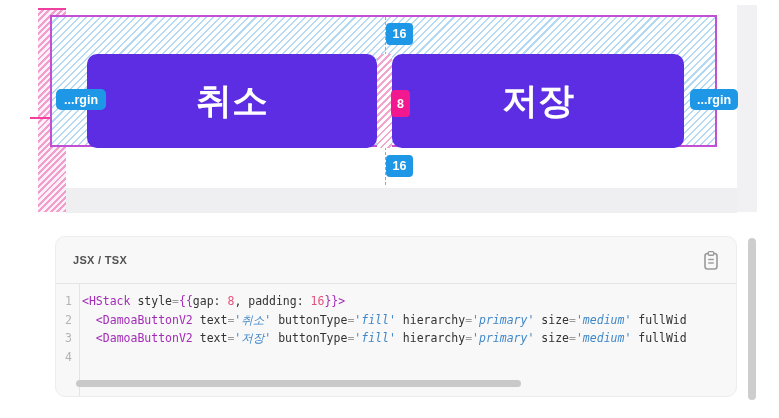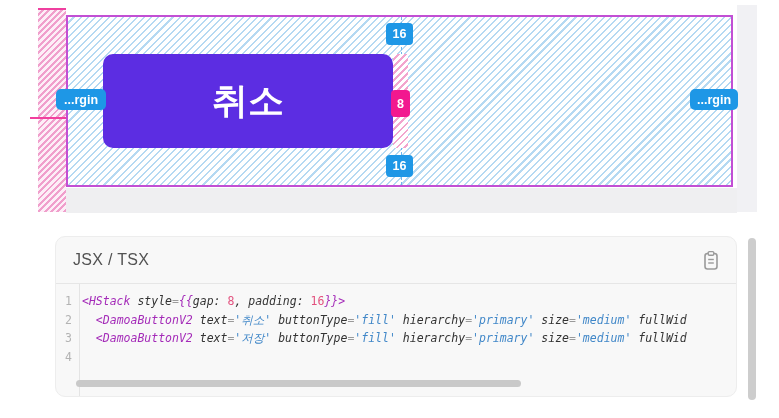--- a/index.html
+++ b/index.html
@@ -26,21 +26,21 @@
   .margin-strip-left {
     position: absolute; left: 38px; top: 8px; width: 28px; height: 204px;
     background: repeating-linear-gradient(135deg, #fdeef7 0 2.5px, #f09fcc 2.5px 4.5px);
     border-top: 2px solid #ef3f9f;
   }
   .h-pink-line {
     position: absolute; left: 30px; top: 117px; width: 37px; height: 2px;
     background: #f23f9e;
   }
   .main-box {
-    position: absolute; left: 66px; top: 15px; width: 667px; height: 172px;
+    position: absolute; left: 50px; top: 15px; width: 667px; height: 132px;
     border: 2px solid #c24fd4;
     background: repeating-linear-gradient(135deg, #ffffff 0 3.5px, #b5d9f2 3.5px 5px);
   }
   .gap-guideline {
     position: absolute; left: 333px; top: 0; width: 0; height: 168px;
     border-left: 1px dashed #6db6ec;
   }
   .preview-btn {
     position: absolute; top: 37px; height: 94px;
     background: #5c2de2; border-radius: 10px; border: none;
@@ -74,40 +74,40 @@
     background: #f8f8f8; border: 1px solid #ededed; border-radius: 10px;
     overflow: hidden;
   }
   .code-panel-header {
     position: relative; height: 47px;
     display: flex; align-items: center;
     padding-left: 17px;
     border-bottom: 1px solid #e6e6e6;
   }
   .code-panel-title {
-    font-size: 16px; font-weight: 400; color: #525252; letter-spacing: 0.3px;
+    font-size: 11px; font-weight: 700; color: #525252; letter-spacing: 0.3px;
   }
   .copy-btn {
     position: absolute; right: 12px; top: 11px;
     width: 26px; height: 26px;
     background: transparent; border: none; cursor: pointer;
     display: flex; align-items: center; justify-content: center;
   }
   .code-body {
     position: relative; height: 113px; padding-top: 8px;
   }
   .gutter-line {
     position: absolute; left: 23px; top: 0; bottom: -16px; width: 1px;
     background: #e4e4e4;
   }
   .code-row { display: flex; line-height: 18.5px; font-family: "DejaVu Sans Mono", monospace; font-size: 11.5px; }
   .code-row .ln { width: 16px; text-align: right; padding-right: 0; color: #b3b3b3; flex: none; }
   .code-row .code { white-space: pre; overflow: hidden; padding-left: 10px; color: #333333; }
-  .tok-tag  { color: #a42bb8; font-style: italic; }
-  .tok-attr { color: #333333; font-style: italic; }
+  .tok-tag  { color: #a42bb8; }
+  .tok-attr { color: #333333; }
   .tok-eq   { color: #9a9a9a; }
   .tok-str  { color: #4087c8; font-style: italic; }
   .tok-num  { color: #e2517e; }
 
   .h-scrollbar-thumb {
     position: absolute; left: 20px; bottom: 9px; width: 445px; height: 7px;
     background: #c9c9c9; border-radius: 4px; cursor: pointer;
   }
   .v-scrollbar-thumb {
     position: absolute; left: 748px; top: 238px; width: 8px; height: 162px;
@@ -123,20 +123,21 @@
     <div class="gray-band-right"></div>
     <div class="gray-band-bottom"></div>
 
     <div class="margin-strip-left"></div>
     <div class="h-pink-line"></div>
 
     <div class="main-box">
       <div class="gap-guideline"></div>
       <div class="gap-strip"></div>
       <button class="preview-btn btn-cancel">취소</button>
+      <button class="preview-btn btn-save">저장</button>
     </div>
 
     <div class="badge badge-blue badge-top16">16</div>
     <div class="badge badge-pink badge-mid8">8</div>
     <div class="badge badge-blue badge-bot16">16</div>
     <div class="badge badge-blue badge-lmargin">...rgin</div>
     <div class="badge badge-blue badge-rmargin">...rgin</div>
   </div>
 
   <div class="code-panel">

